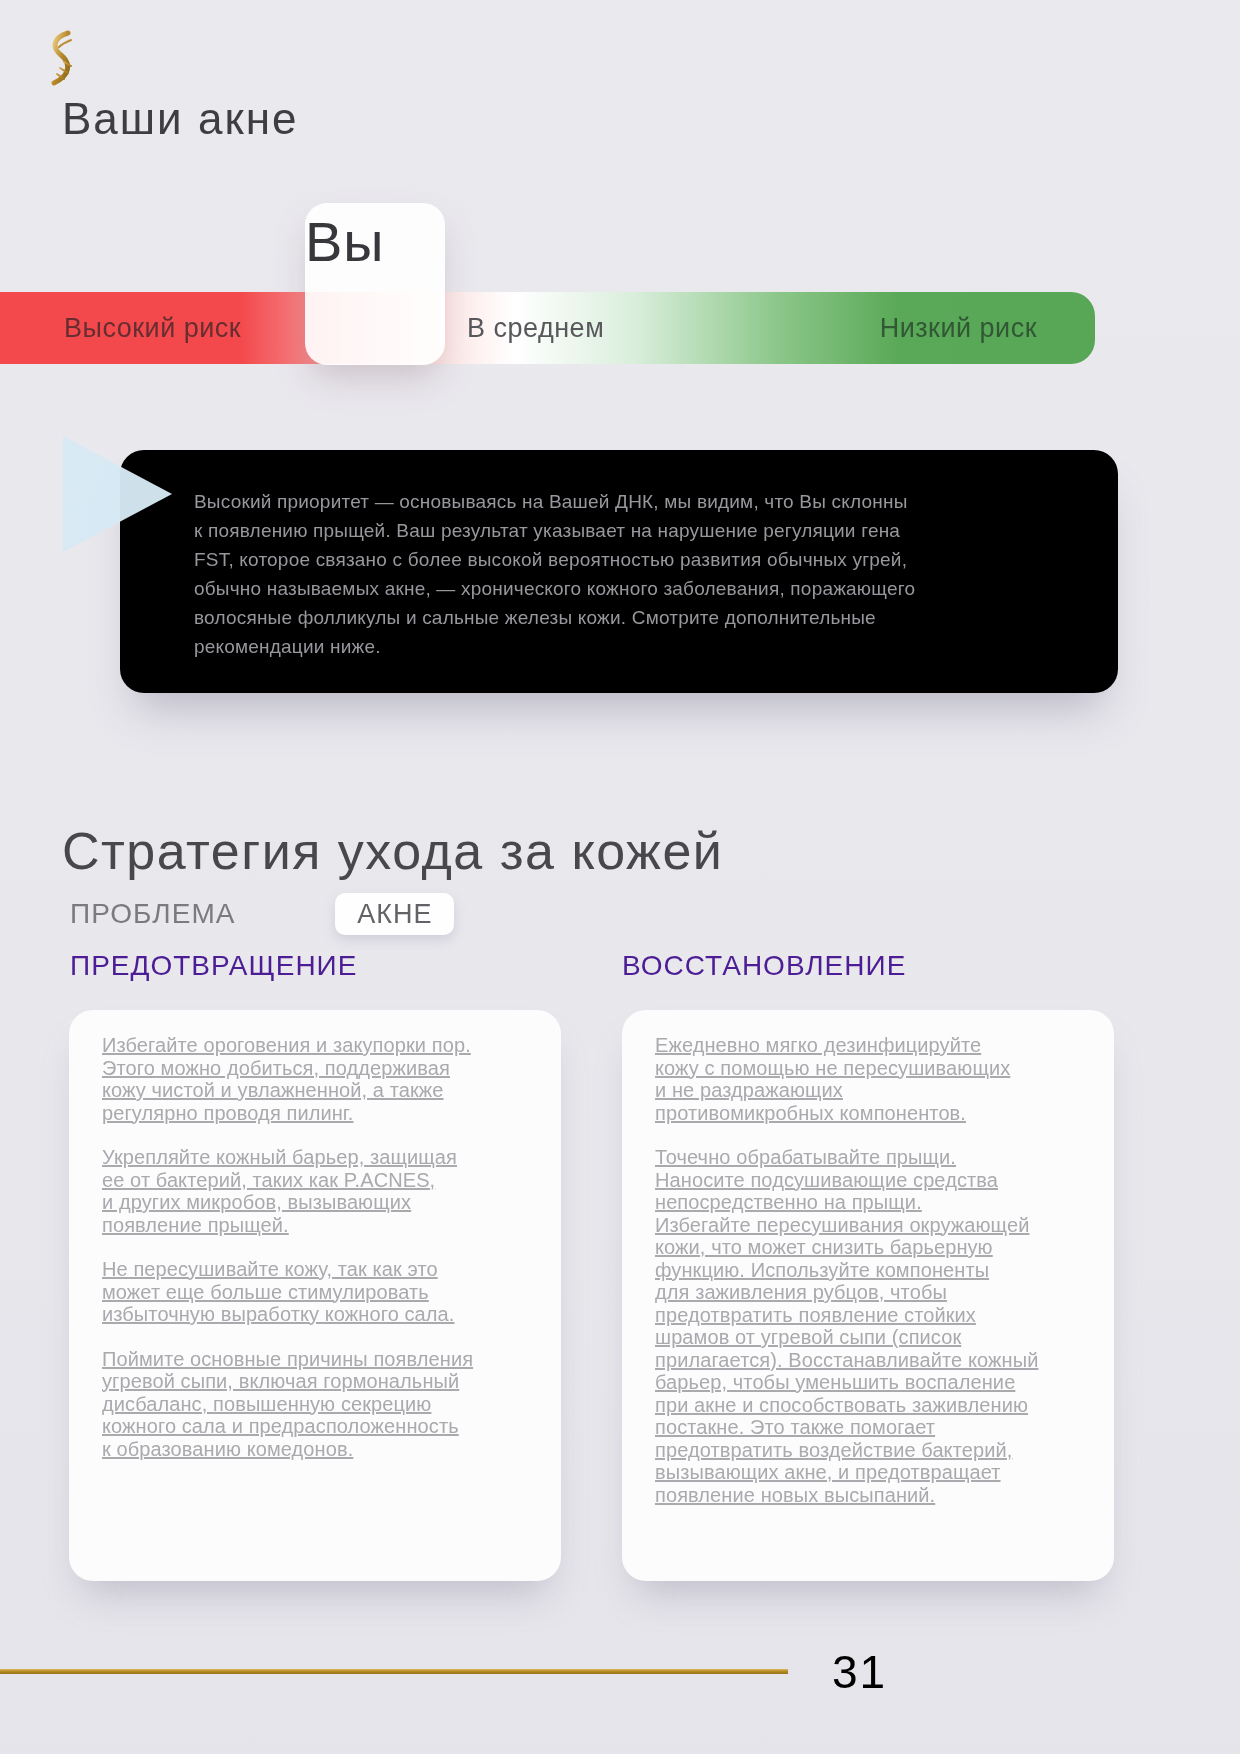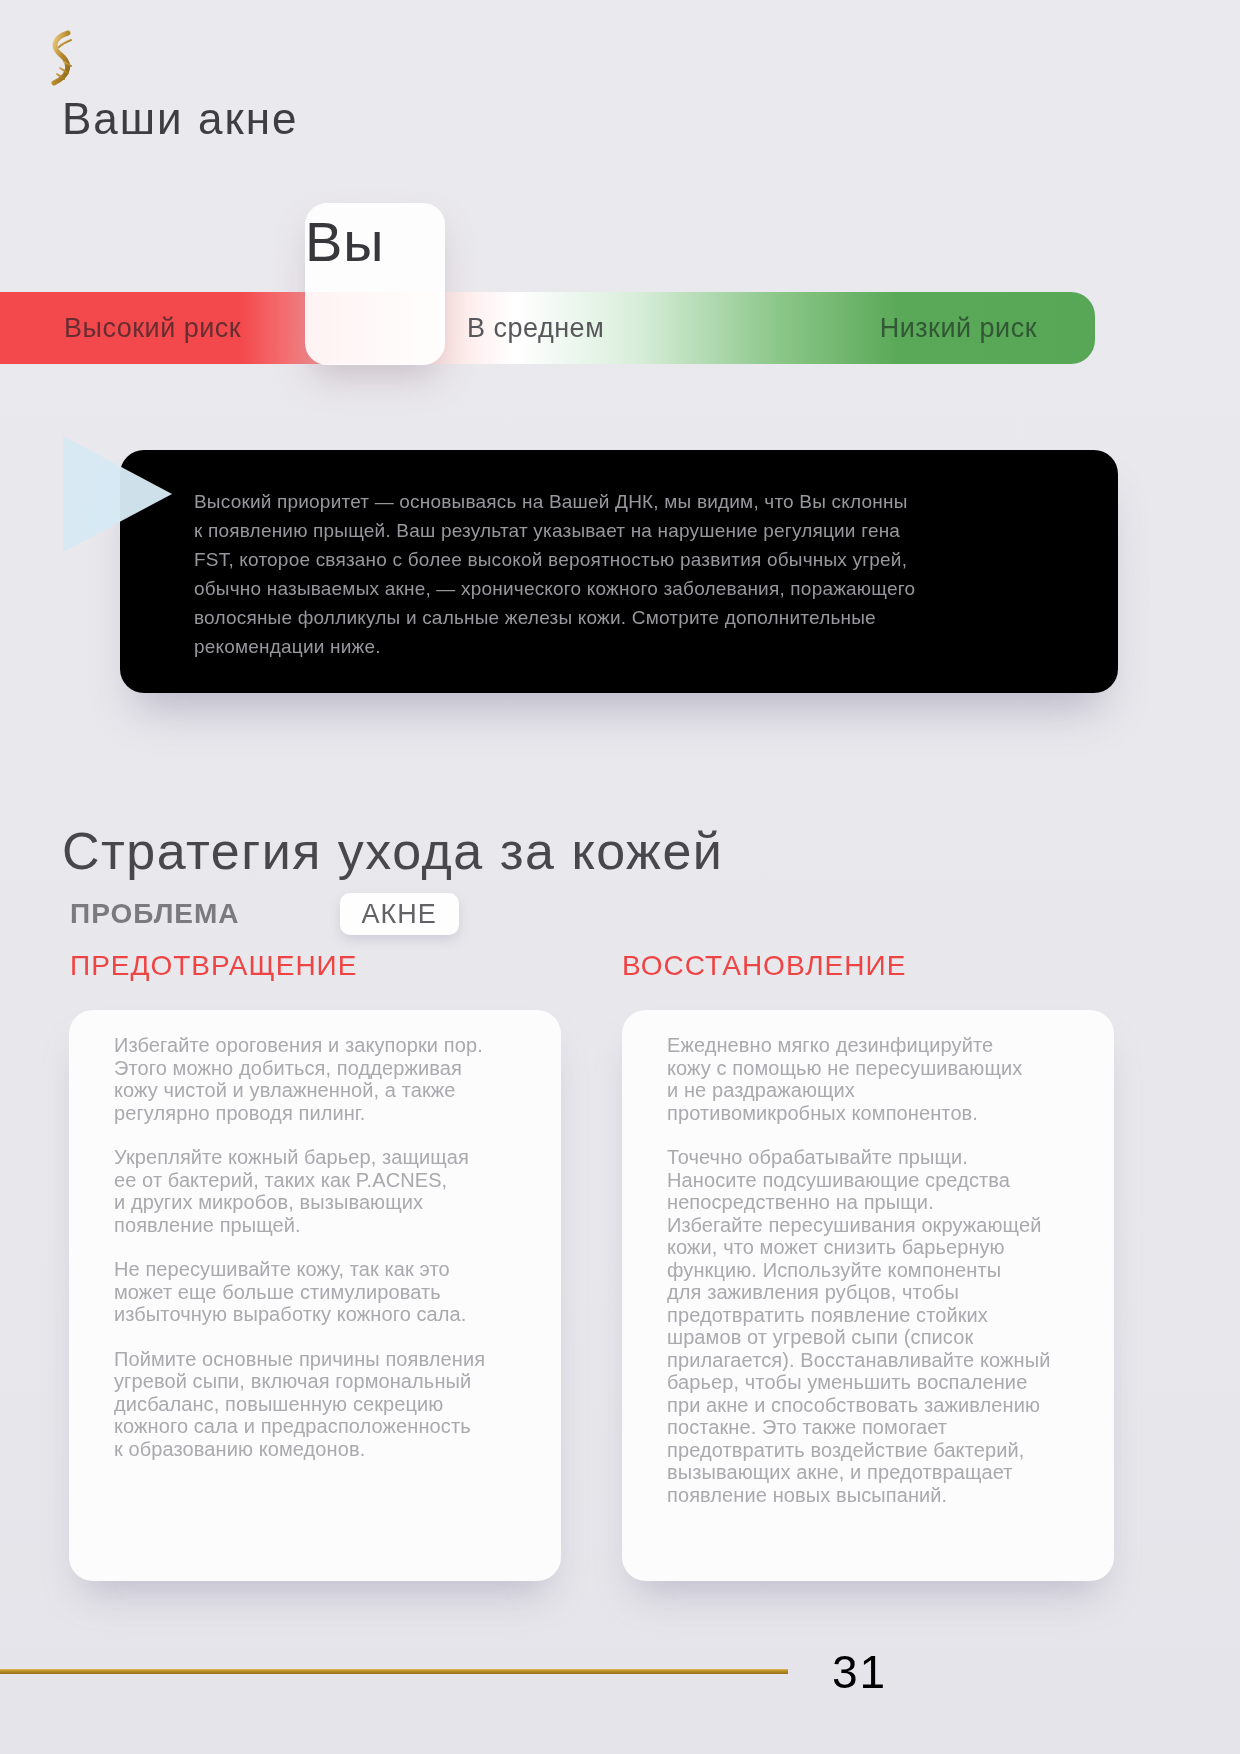--- a/index.html
+++ b/index.html
@@ -62,46 +62,46 @@
     position:absolute;left:74px;top:37px;right:56px;
     font-size:19px;line-height:29px;color:#97979d;
     white-space:pre-line;letter-spacing:.2px;
   }
   
   #strategy-title{
     left:62px;top:784px;font-size:52px;font-weight:100;
     color:#47474c;letter-spacing:1.5px;margin-top:37px;
   }
   #problem-row{left:70px;top:893px;height:42px;display:flex;align-items:center;}
-  #problem-label{font-size:28px;font-weight:700;color:#7a7a7f;letter-spacing:1px;}
+  #problem-label{font-size:28px;font-weight:400;color:#7a7a7f;letter-spacing:1px;}
   #problem-badge{
     margin-left:100px;width:119px;height:42px;border-radius:10px;
     background:#fefefe;display:flex;align-items:center;justify-content:center;
     box-shadow:0 5px 12px rgba(160,160,180,.35);
     font-size:27px;font-weight:300;color:#626267;letter-spacing:1px;
   }
   .col-header{
     position:absolute;top:950px;font-size:28px;font-weight:300;
-    color:#ef4444;letter-spacing:1px;white-space:nowrap;
+    color:#4c1d95;letter-spacing:1px;white-space:nowrap;
   }
   #header-prevention{left:70px;}
   #header-recovery{left:622px;}
   .strategy-card{
     position:absolute;top:1010px;width:492px;height:571px;
     background:#fcfcfd;border-radius:24px;
     box-shadow:0 24px 38px -14px rgba(130,130,155,.4);
   }
   #card-prevention{left:69px;}
   #card-recovery{left:622px;}
   .card-body{
     position:absolute;left:29px;top:24px;right:20px;
     font-size:20px;line-height:22.5px;color:#a9a9ae;
     letter-spacing:.1px;
   }
-  .card-body p{margin:0 0 22px 16px;white-space:pre-line;}
+  .card-body p{margin:0 0 22px 4px;white-space:pre-line;text-decoration:underline;}
   
   #footer-line{
     left:0;top:1669px;width:788px;height:5px;
     background:linear-gradient(180deg,#dcb75c 0%,#b88c24 45%,#96701a 100%);
   }
   #page-number{
     left:832px;top:1645px;font-size:46px;font-weight:400;
     color:#000000;letter-spacing:2px;
   }
 </style>

